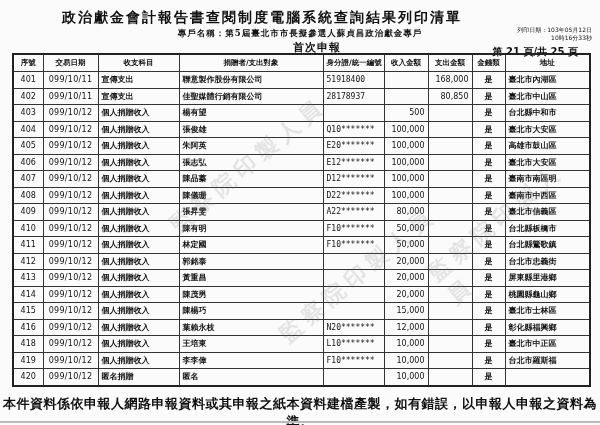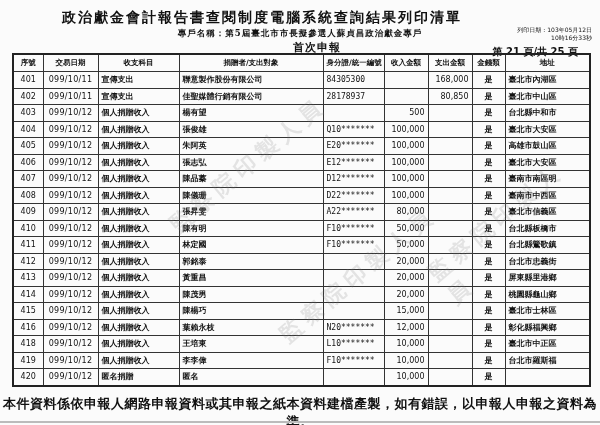--- a/index.html
+++ b/index.html
@@ -93,21 +93,21 @@
       <th>金錢類</th>
       <th>地址</th>
     </tr>
   </thead>
   <tbody id="ledger-body">
       <tr>
         <td class="c-no">401</td>
         <td class="c-date">099/10/11</td>
         <td class="c-cat">宣傳支出</td>
         <td class="c-name">聯意製作股份有限公司</td>
-        <td class="c-id">84305300</td>
+        <td class="c-id">51918400</td>
         <td class="c-in"></td>
         <td class="c-out">168,000</td>
         <td class="c-cash">是</td>
         <td class="c-addr">臺北市內湖區</td>
       </tr>
       <tr>
         <td class="c-no">402</td>
         <td class="c-date">099/10/11</td>
         <td class="c-cat">宣傳支出</td>
         <td class="c-name">佳聖媒體行銷有限公司</td>

